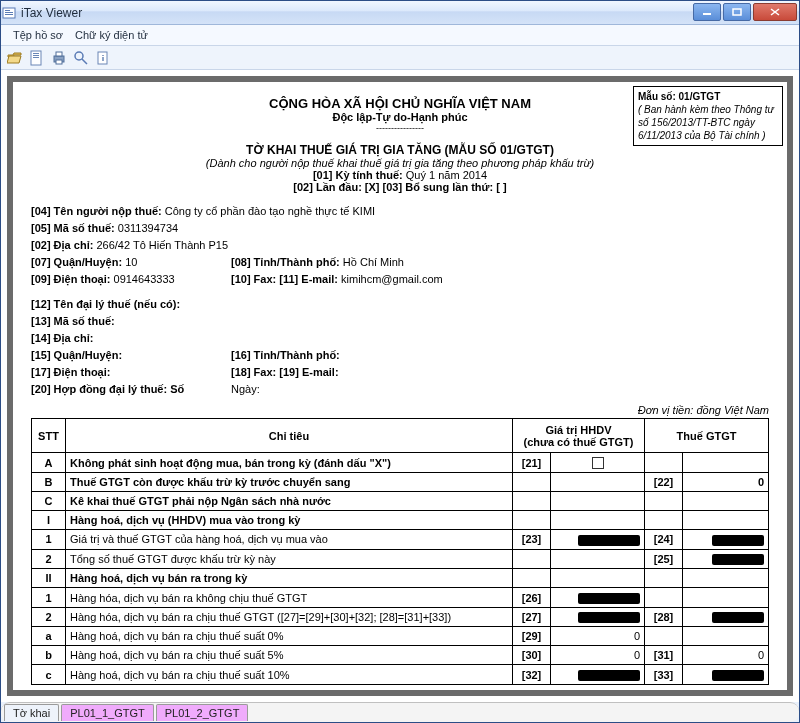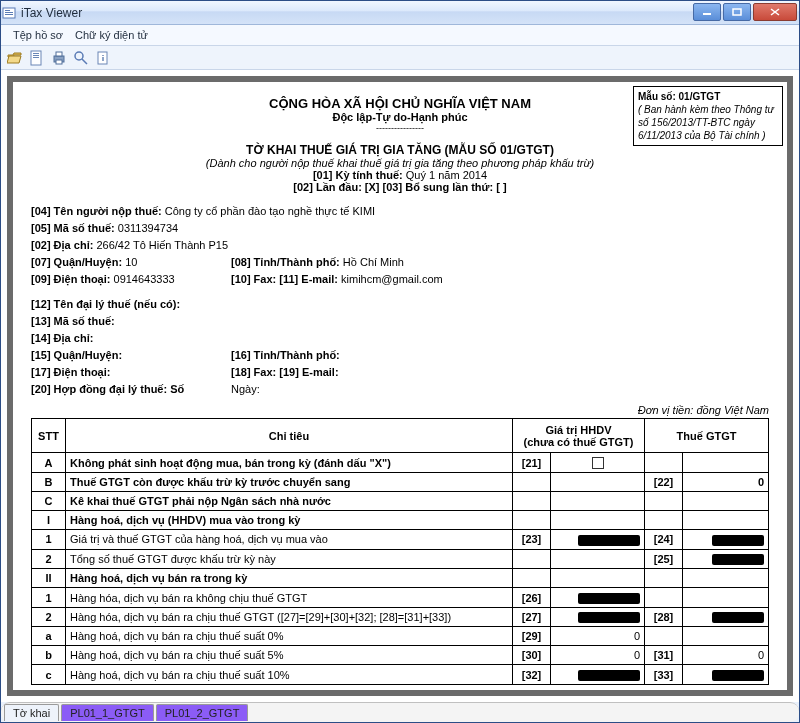--- a/index.html
+++ b/index.html
@@ -143,21 +143,21 @@
     background:#f4f4f4;
     border-top:1px solid #c0c0c0;
     display:flex;align-items:center;
     gap:0;
     padding:0 3px;
     font-size:11px;
     border-radius:9px;
   }
   .bottom-tabs .tab{
     border:1px solid #9a9a9a;border-bottom:none;
-    background:#8b5cf6;
+    background:#f0abfc;
     padding:2px 8px;
     margin-right:2px;
     border-radius:2px 2px 0 0;
     color:#222;
     cursor:pointer;
   }
   .bottom-tabs .tab.active{background:#eef3fb;}
   .checkbox-empty{
     display:inline-block;width:12px;height:12px;border:1px solid #333;
     vertical-align:middle;

